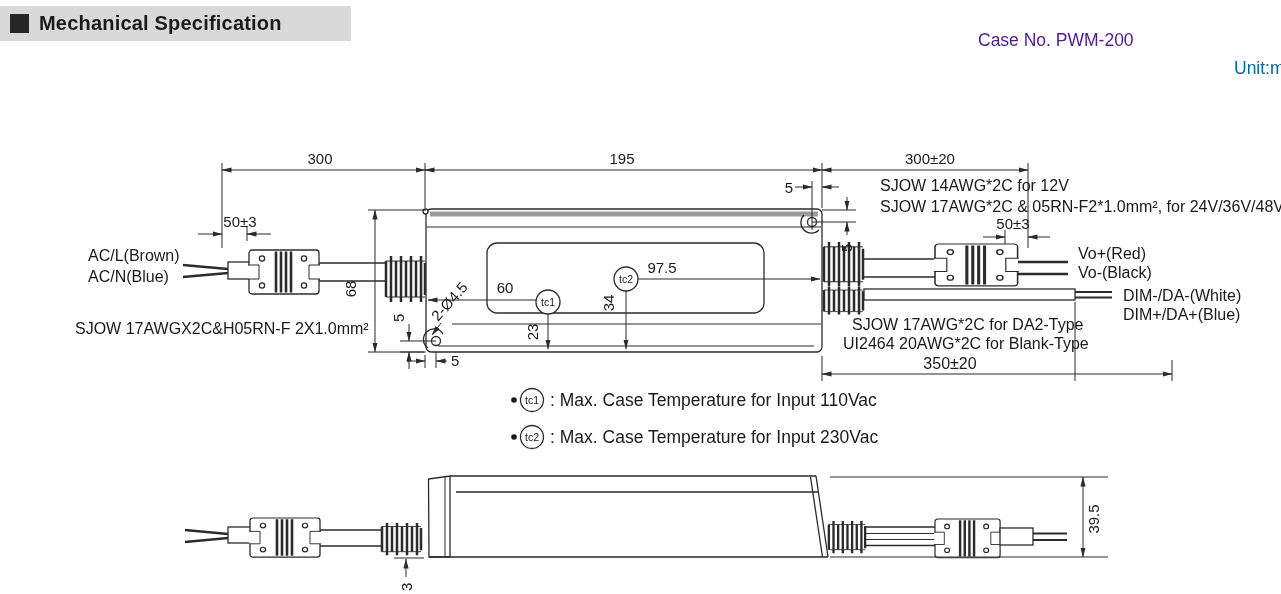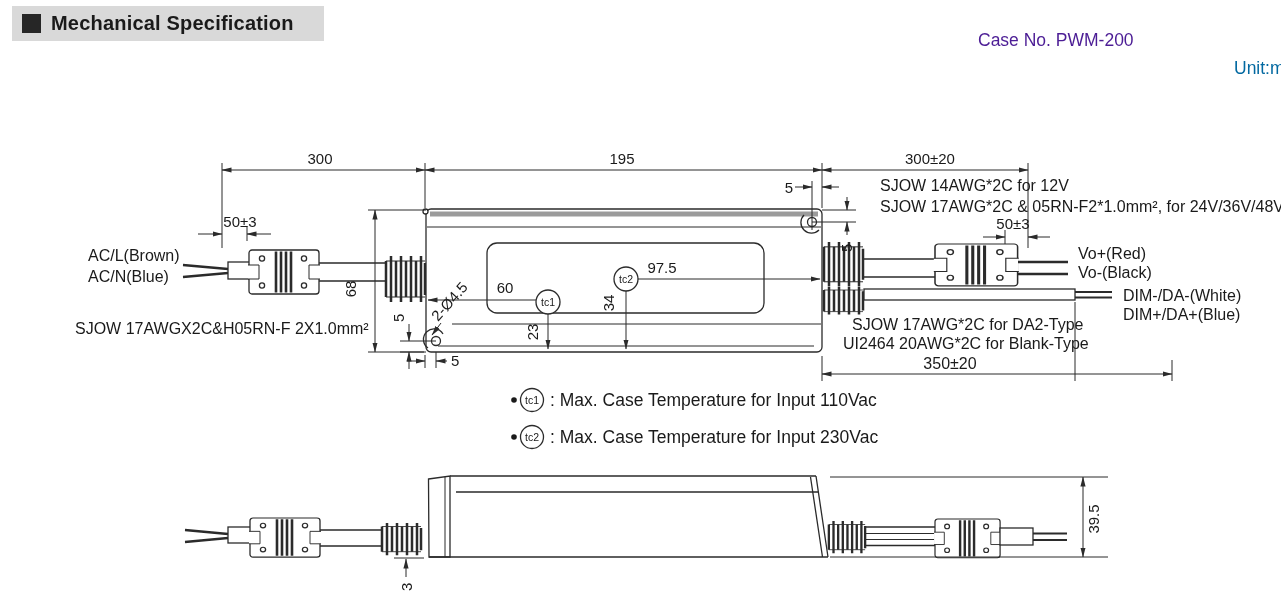--- a/index.html
+++ b/index.html
@@ -1,18 +1,18 @@
 <!DOCTYPE html>
 <html><head>
 <meta charset="utf-8">
 <style>
   html,body{margin:0;padding:0;background:#fff;}
   .page{position:relative;width:1281px;height:594px;background:#fff;overflow:hidden;
         font-family:"Liberation Sans",sans-serif;color:#111;}
-  .titlebar{position:absolute;left:12px;top:6px;width:312px;height:35px;background:#d9d9d9;
+  .titlebar{position:absolute;left:0;top:6px;width:351px;height:35px;background:#d9d9d9;
             display:flex;align-items:center;}
   .titlebar .sq{display:inline-block;width:19px;height:19px;background:#262626;margin:0 10px 0 10px;}
   .titlebar .ttl{font-size:20px;font-weight:bold;color:#1a1a1a;letter-spacing:0.2px;}
   .caseno{position:absolute;left:978px;top:30px;font-size:17.5px;color:#4c1d95;}
   .unit{position:absolute;left:1234px;top:30px;font-size:17.5px;color:#0369a1;margin-top:28px;}
   svg{position:absolute;left:0;top:0;}
   svg text{fill:#1a1a1a;}
   .t15{font-size:15px;}
   .t16{font-size:16px;}
   .t18{font-size:17.5px;}

